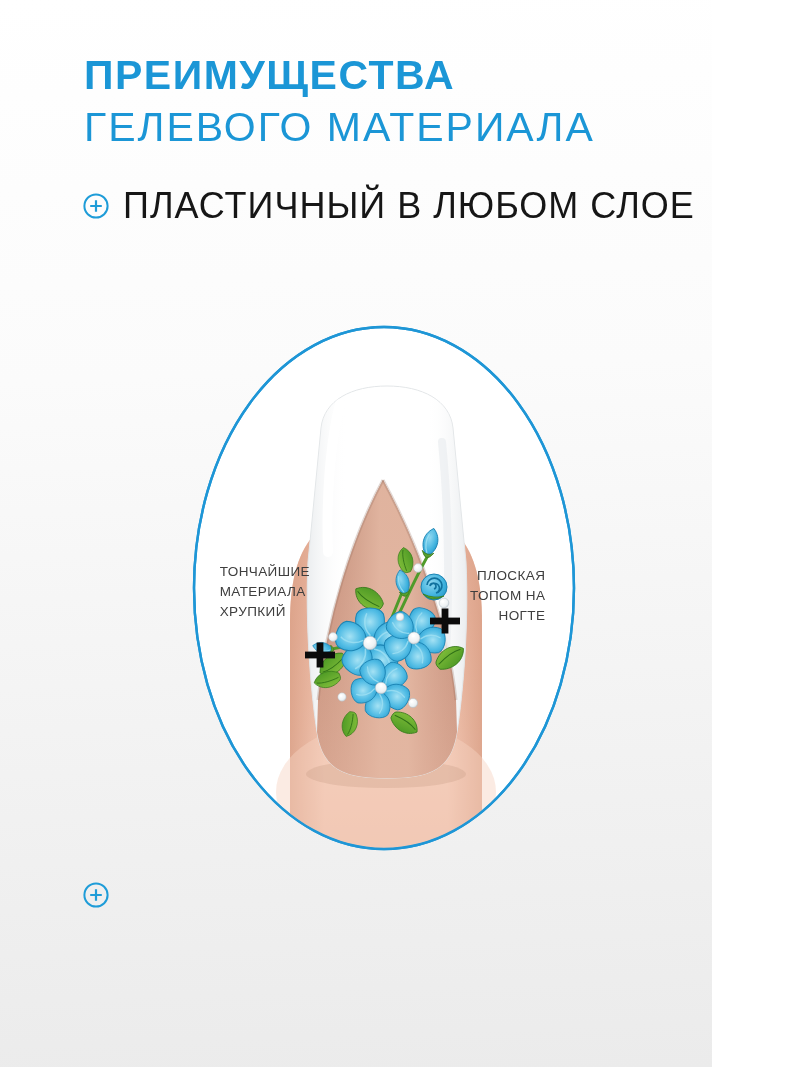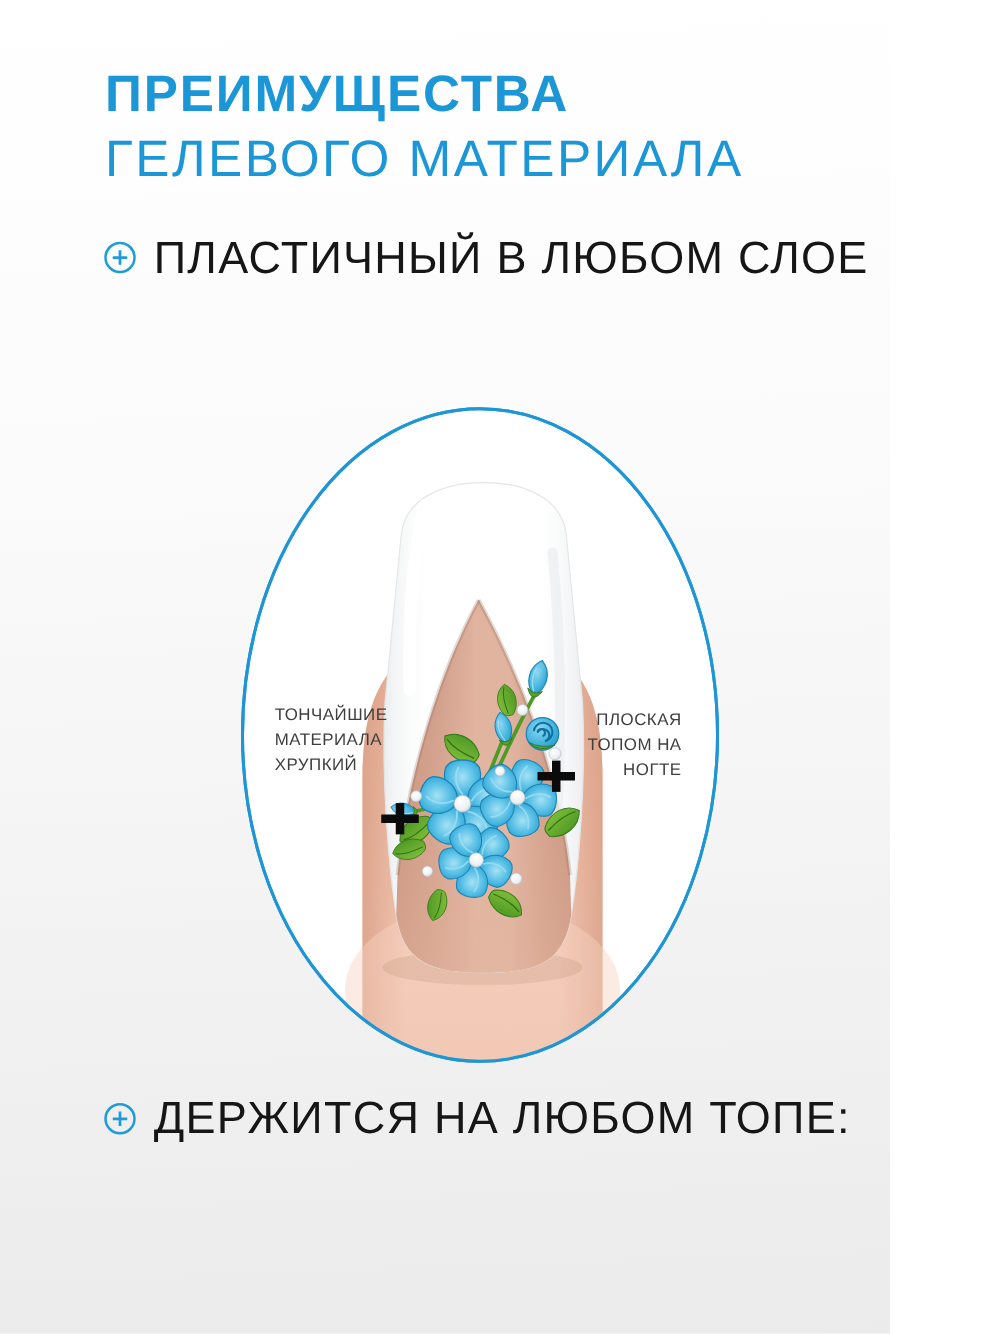--- a/index.html
+++ b/index.html
@@ -238,18 +238,17 @@
     </div>
   </div>
 
   <div class="benefits bottom">
     <div class="brow multiline">
       <svg class="bicon" viewBox="0 0 28 28">
         <circle cx="14" cy="14" r="11.6" fill="none" stroke="#1e9cd8" stroke-width="2"></circle>
         <path d="M14 8.2 V19.8 M8.2 14 H19.8" stroke="#1e9cd8" stroke-width="2.2" fill="none"></path>
       </svg>
       <div>
-        <div class="btext">ДЕРЖИТСЯ НА ЛЮБОМ ТОПЕ:</div>
       </div>
     </div>
   </div>
 
 </div>
 
 </body></html>

